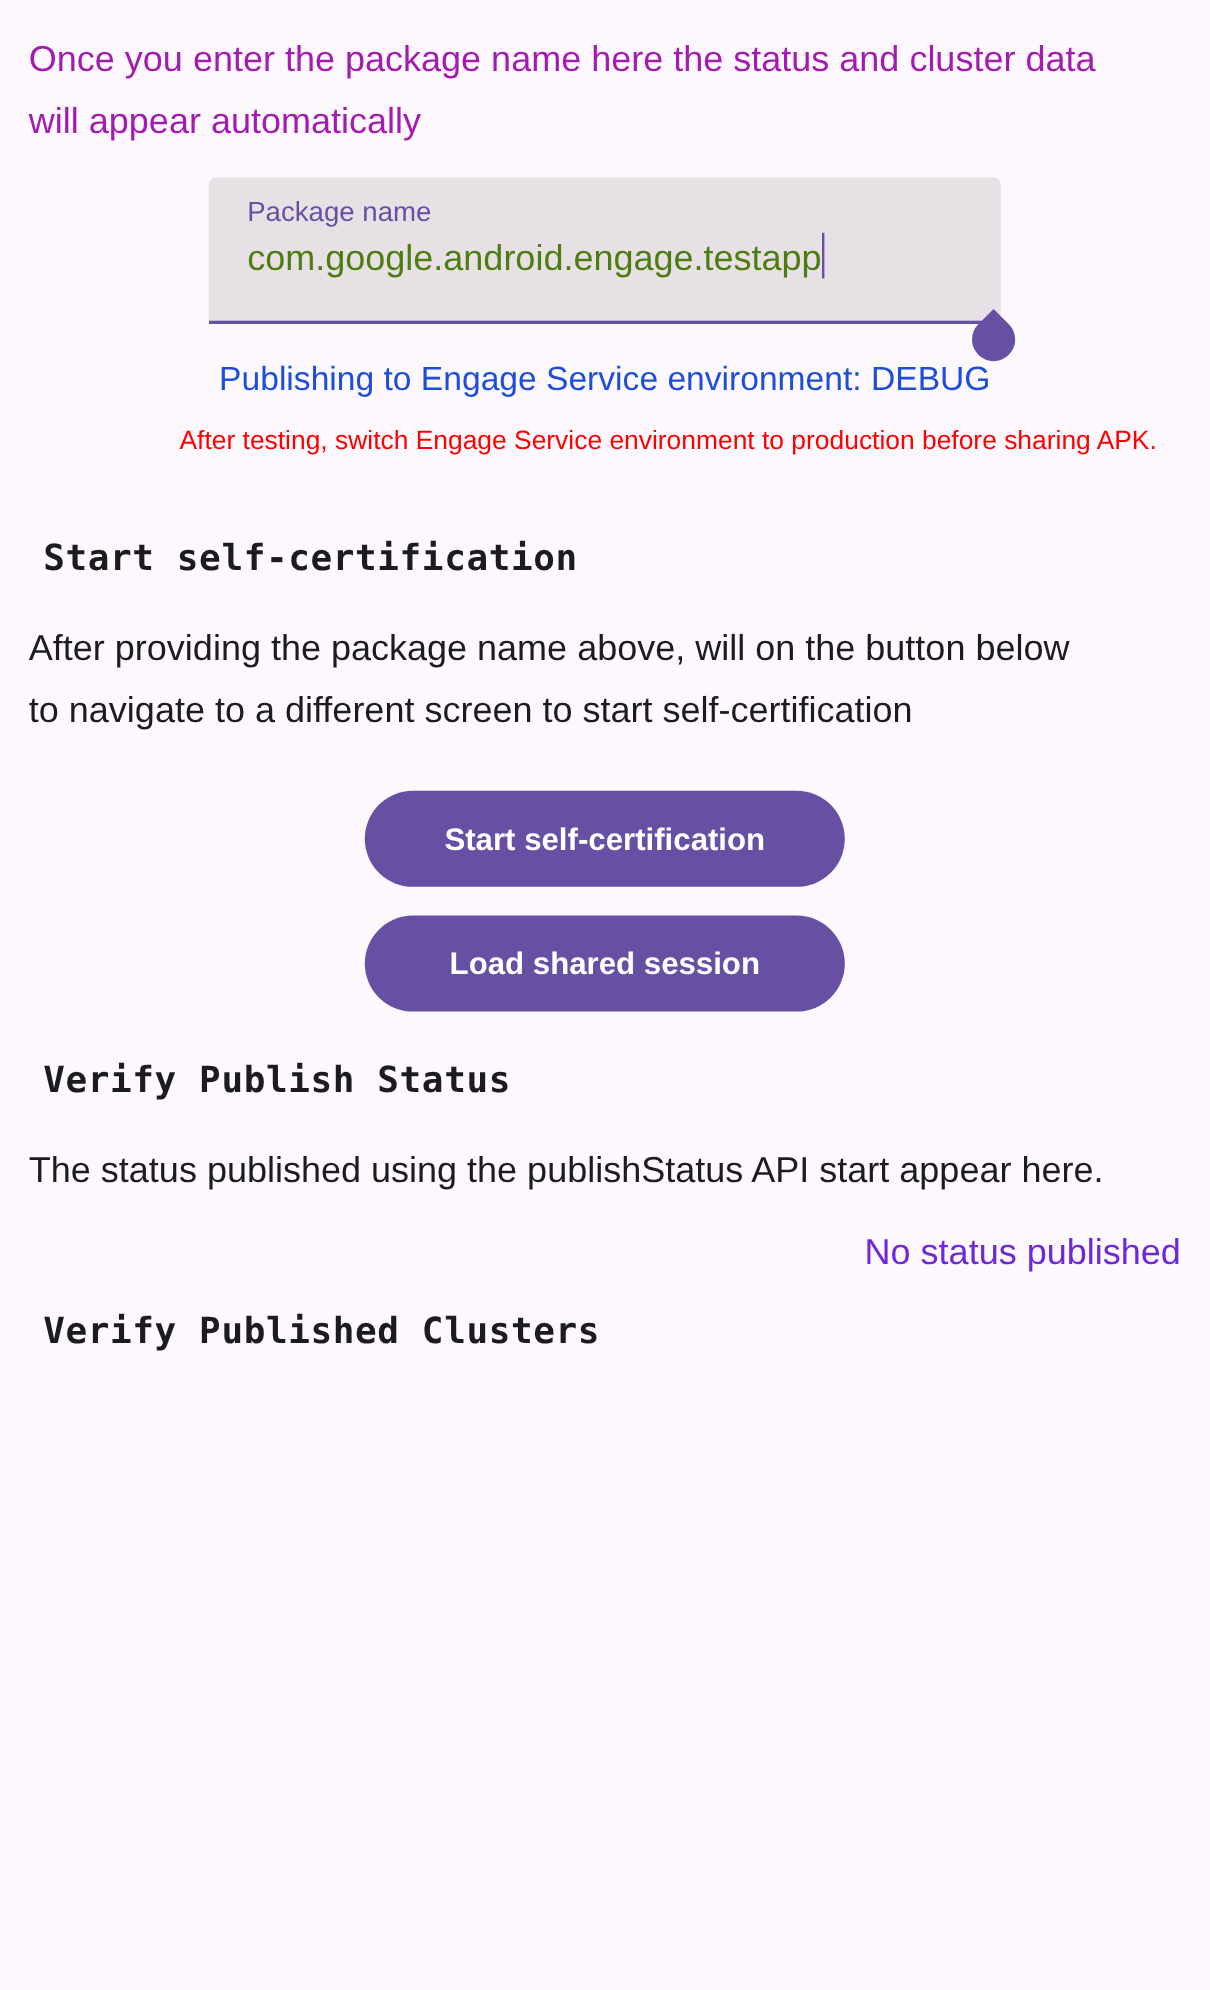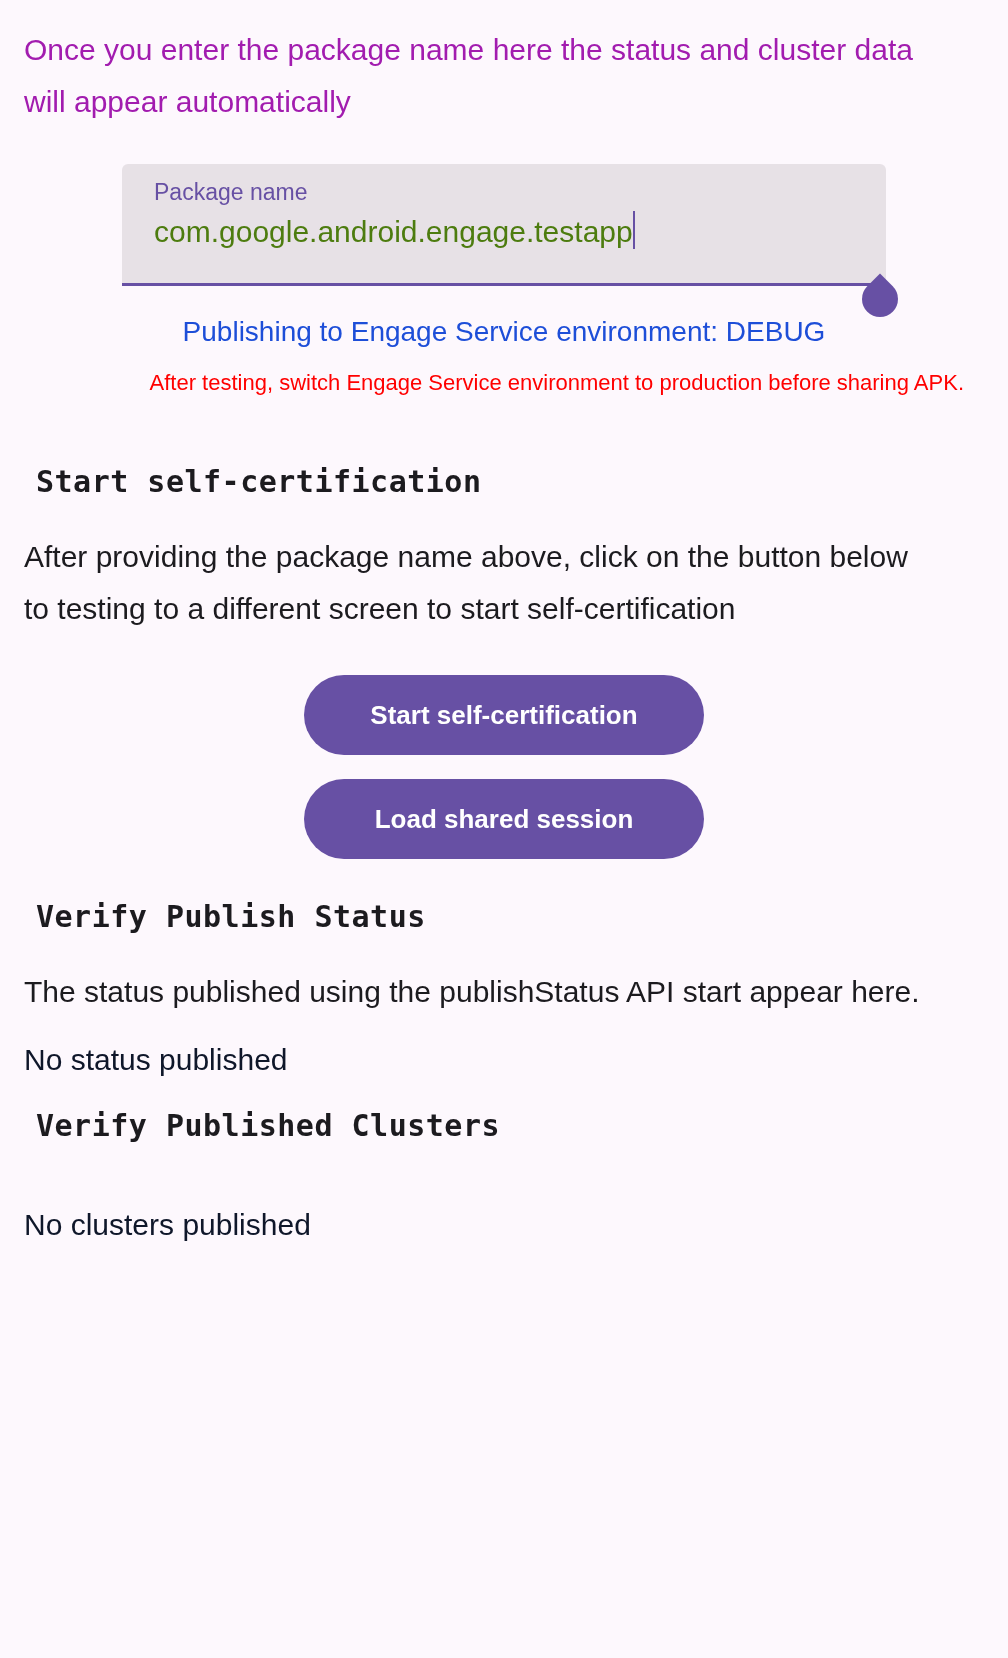--- a/index.html
+++ b/index.html
@@ -25,22 +25,22 @@
   .intro {
     font-size: 30px;
     line-height: 52px;
     color: #a21caf;
     margin: 24px 0 0 0;
     max-width: 900px;
   }
 
   
   .field-wrap {
-    margin: 36px auto 0 auto;
-    width: 764px;
+    margin: 20px auto 0 auto;
+    width: 660px;
   }
   .field {
     background: #e7e1e6;
     border-top-left-radius: 6px;
     border-top-right-radius: 6px;
     border-bottom: 3px solid #6750a4;
     padding: 12px 32px 10px 32px;
     box-sizing: border-box;
     position: relative;
     height: 122px;
@@ -126,24 +126,24 @@
     font-family: "Liberation Sans", sans-serif;
     padding: 0 40px;
     height: 80px;
     line-height: 80px;
     cursor: pointer;
     white-space: nowrap;
   }
   .btn.wide { min-width: 400px; }
 
   .center-note {
-    text-align: left;
+    text-align: right;
     font-size: 30px;
     line-height: 48px;
-    color: #0f172a;
+    color: #6d28d9;
   }
 
   .sp-18 { height: 18px; }
   .sp-24 { height: 24px; }
   .sp-32 { height: 32px; }
   .sp-40 { height: 40px; }
   .sp-56 { height: 56px; }
 </style>
 </head>
 <body>
@@ -162,21 +162,21 @@
 
   <div class="warn-main">Publishing to Engage Service environment: DEBUG</div>
   <div class="warn-sub">After testing, switch Engage Service environment to production before sharing APK.</div>
 
   <div class="sp-56"></div>
 
   <h2 class="section-title">Start self-certification</h2>
 
   <div class="sp-32"></div>
 
-  <p class="para">After providing the package name above, click on the button below to testing to a different screen to start self-certification</p>
+  <p class="para">After providing the package name above, will on the button below to navigate to a different screen to start self-certification</p>
 
   <div class="sp-40"></div>
 
   <div class="btn-row">
     <button class="btn wide">Start self-certification</button>
   </div>
 
   <div class="sp-24"></div>
 
   <div class="btn-row">
@@ -197,15 +197,14 @@
 
   <div class="sp-24"></div>
 
   <h2 class="section-title">Verify Published Clusters</h2>
 
   <div class="sp-40"></div>
 
 
   <div class="sp-18"></div>
 
-  <div class="center-note">No clusters published</div>
 
 </div>
 
 </body></html>

